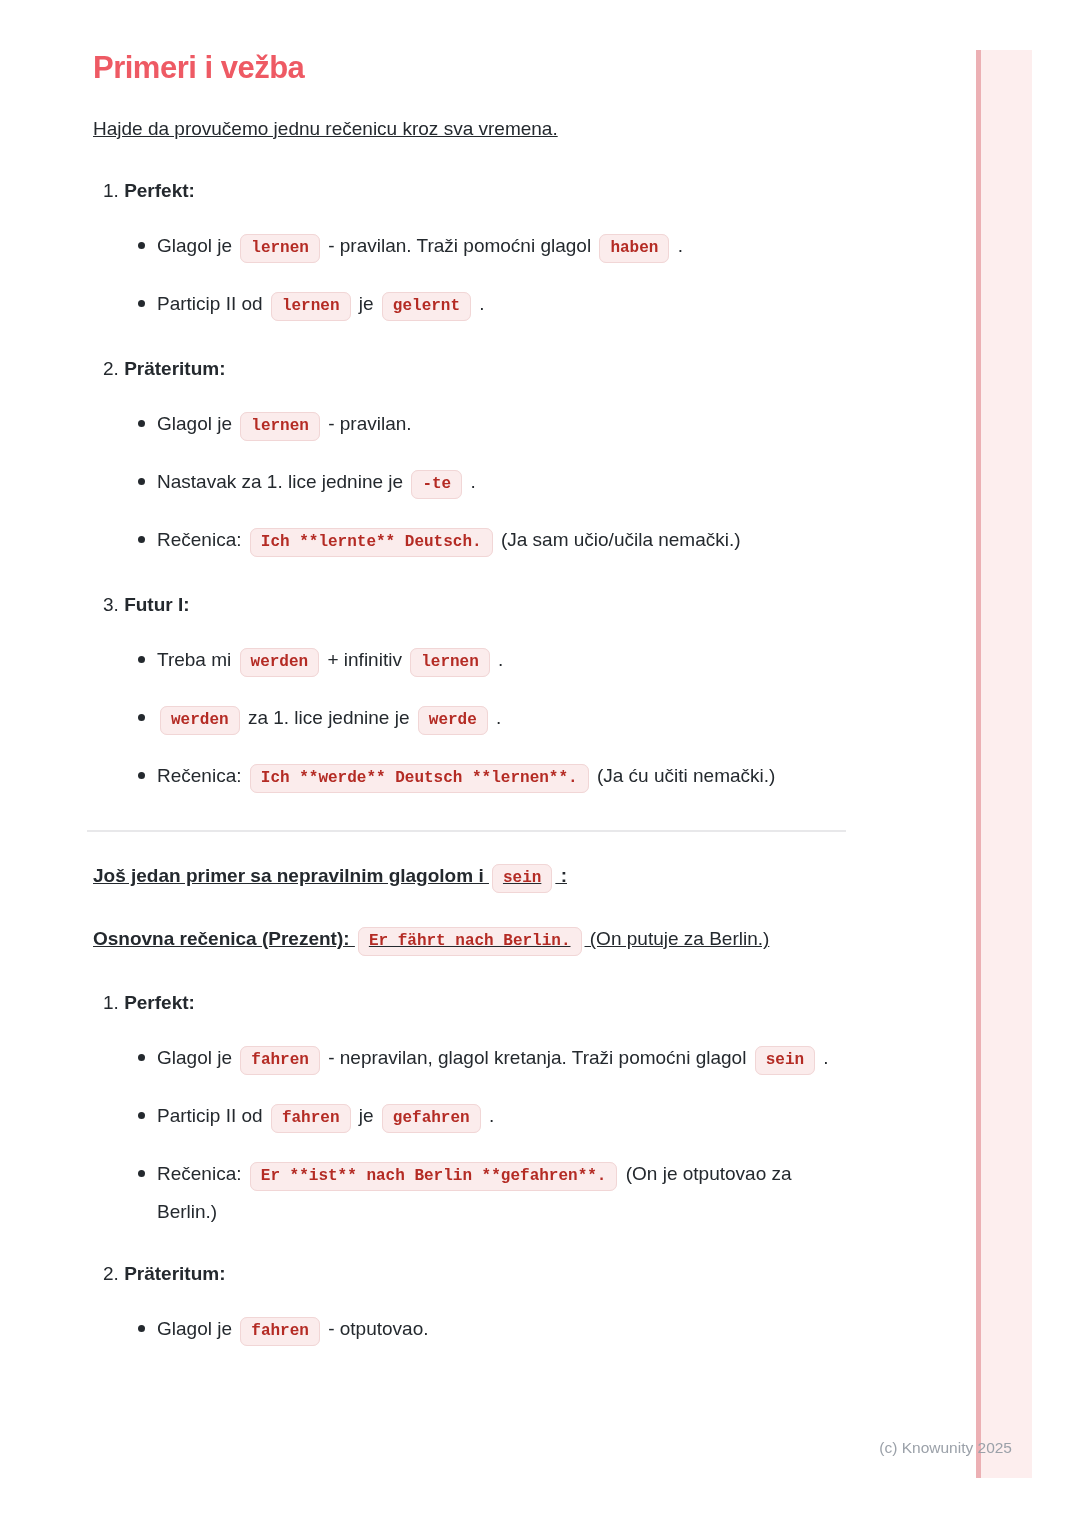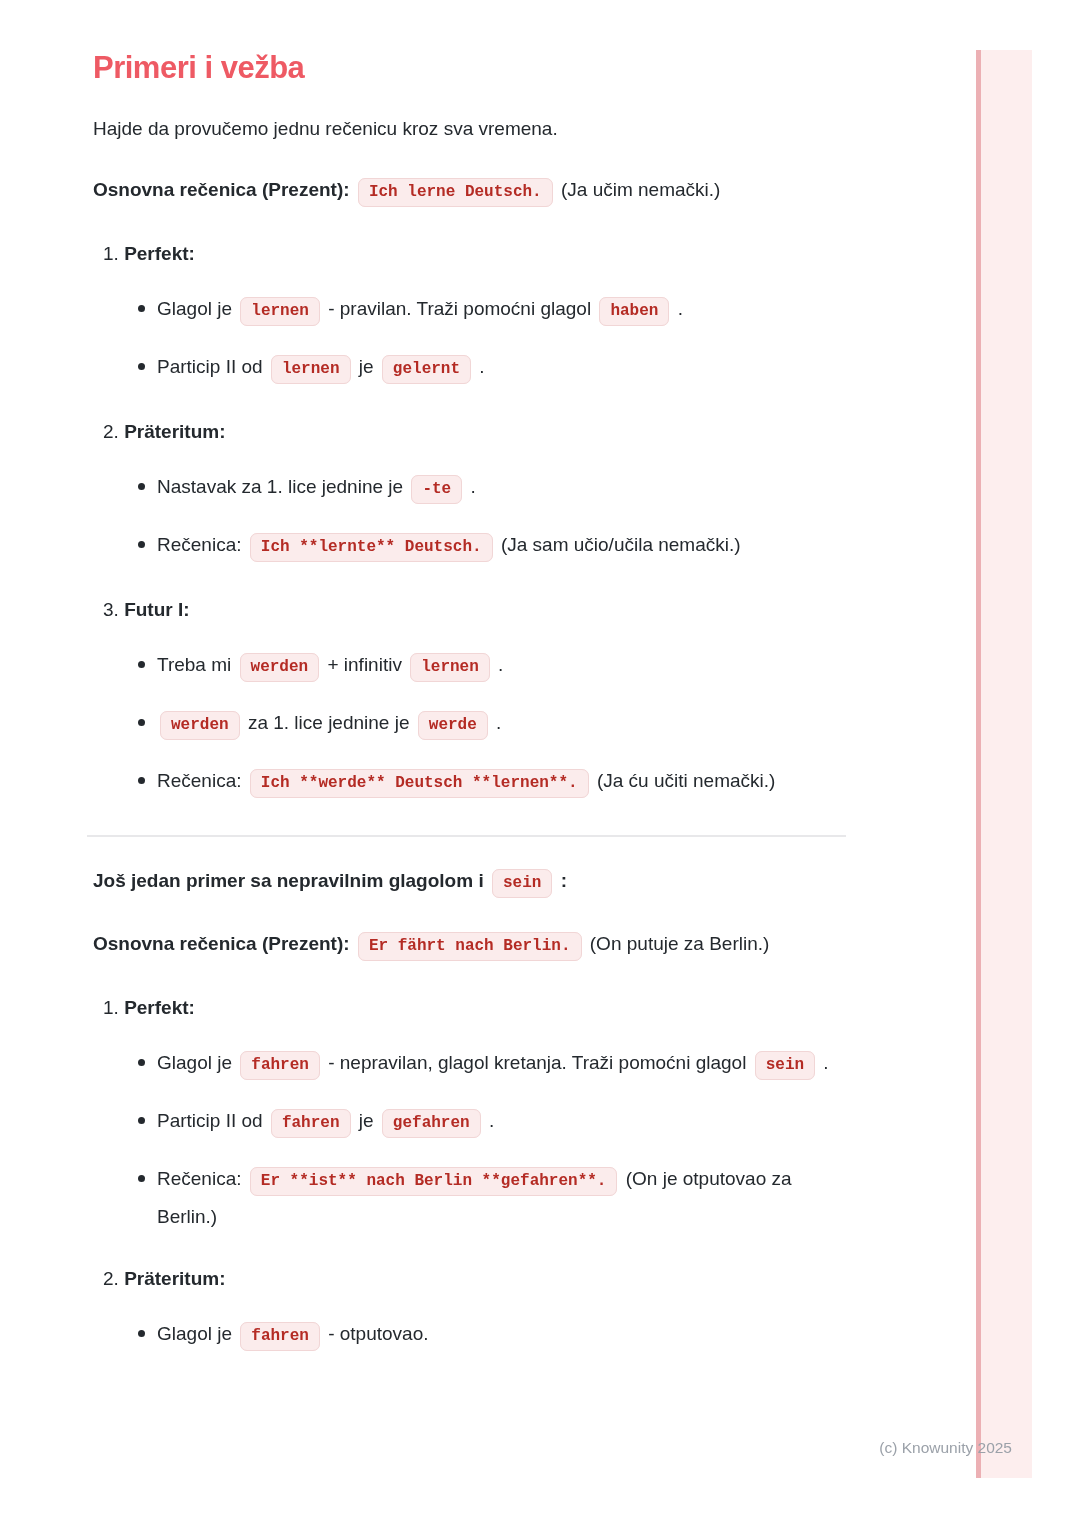--- a/index.html
+++ b/index.html
@@ -30,21 +30,21 @@
     position:absolute;left:93px;top:0;width:753px;
   }
   h1.page-title{
     margin:51px 0 0 0;
     font-size:31px;line-height:34px;font-weight:bold;
     color:var(--title-color);
     letter-spacing:-0.5px;
   }
   .para{
     margin:27px 0 0 0;
-    font-size:19px;line-height:34px;
+    font-size:19px;line-height:34px;text-decoration:underline;
   }
   .para strong{font-weight:bold;}
   .chip{
     font-family:"Liberation Mono", monospace;
     font-weight:bold;
     font-size:16px;
     color:var(--code-text);
     background:var(--code-bg);
     border:1px solid var(--code-border);
     border-radius:7px;
@@ -90,33 +90,33 @@
 </head>
 <body>
 
 <div class="edge-strip"></div>
 
 <div class="content">
   <h1 class="page-title">Primeri i vežba</h1>
 
   <p class="para">Hajde da provučemo jednu rečenicu kroz sva vremena.</p>
 
-  <p class="para"><strong>Osnovna rečenica (Prezent): </strong><code class="chip">Ich lerne Deutsch.</code><span> (Ja učim nemački.)</span></p>
 
   <ol class="sections">
       <li class="sec">
         <div class="sec-head"><span class="sec-num">1.&nbsp;</span><strong>Perfekt:</strong></div>
         <ul class="bullets">
           <li class="bullet"><span>Glagol je </span><code class="chip">lernen</code><span> - pravilan. Traži pomoćni glagol </span><code class="chip">haben</code><span> .</span></li>
           <li class="bullet"><span>Particip II od </span><code class="chip">lernen</code><span> je </span><code class="chip">gelernt</code><span> .</span></li>
         </ul>
       </li>
       <li class="sec">
         <div class="sec-head"><span class="sec-num">2.&nbsp;</span><strong>Präteritum:</strong></div>
         <ul class="bullets">
+          <li class="bullet"><span>Glagol je </span><code class="chip">lernen</code><span> - pravilan.</span></li>
           <li class="bullet"><span>Nastavak za 1. lice jednine je </span><code class="chip">-te</code><span> .</span></li>
           <li class="bullet"><span>Rečenica: </span><code class="chip">Ich **lernte** Deutsch.</code><span> (Ja sam učio/učila nemački.)</span></li>
         </ul>
       </li>
       <li class="sec">
         <div class="sec-head"><span class="sec-num">3.&nbsp;</span><strong>Futur I:</strong></div>
         <ul class="bullets">
           <li class="bullet"><span>Treba mi </span><code class="chip">werden</code><span> + infinitiv </span><code class="chip">lernen</code><span> .</span></li>
           <li class="bullet"><code class="chip">werden</code><span> za 1. lice jednine je </span><code class="chip">werde</code><span> .</span></li>
           <li class="bullet"><span>Rečenica: </span><code class="chip">Ich **werde** Deutsch **lernen**.</code><span> (Ja ću učiti nemački.)</span></li>

